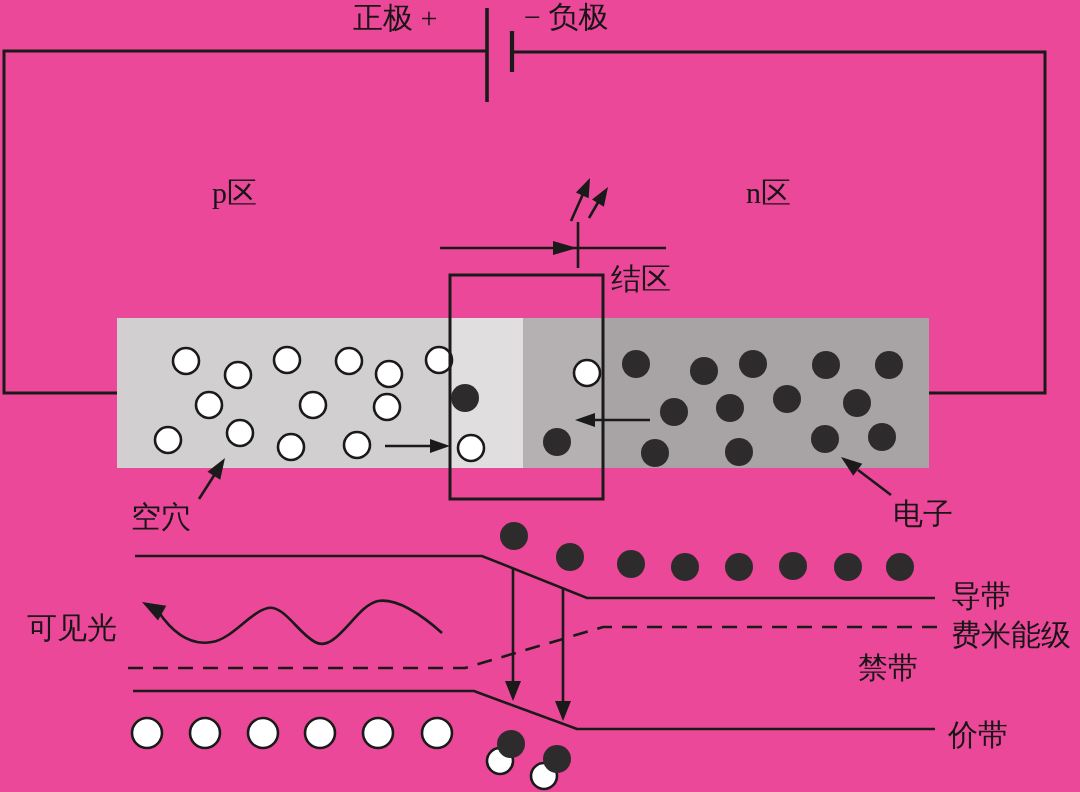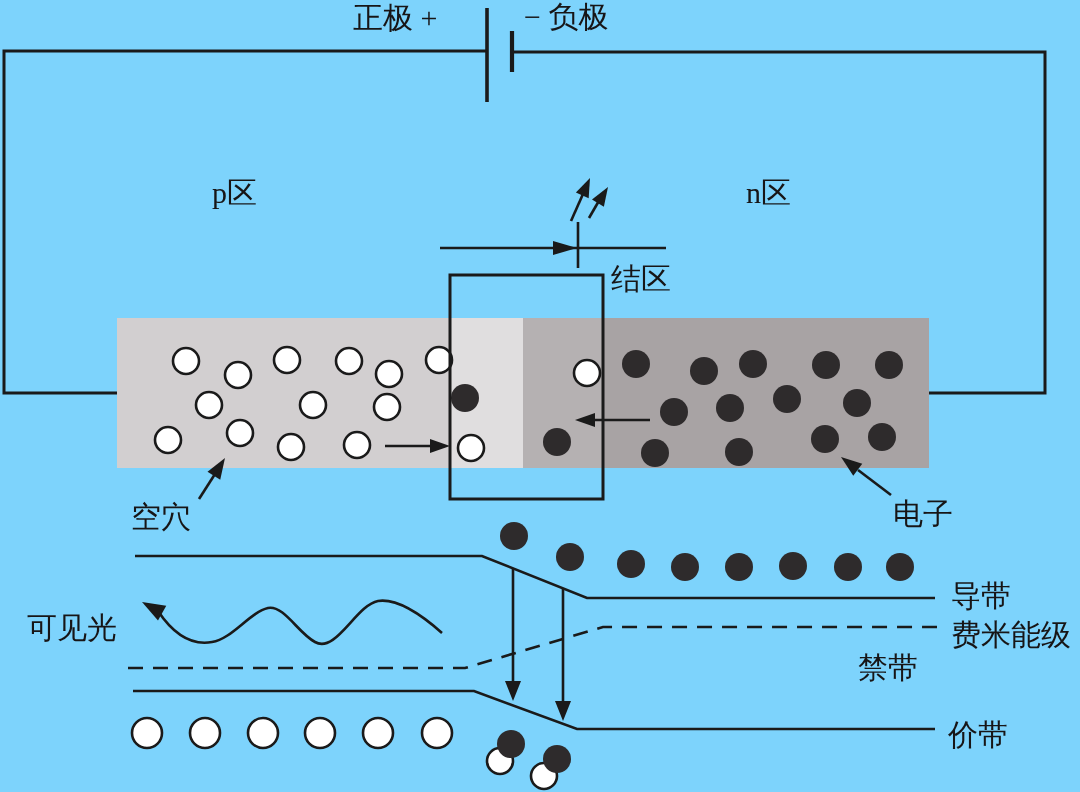--- a/index.html
+++ b/index.html
@@ -1,16 +1,16 @@
 <!DOCTYPE html>
 <html><head>
 <meta charset="utf-8">
 <style>
   html,body{margin:0;padding:0;background:#ffffff;}
-  .canvas{position:relative;width:1080px;height:792px;background:#7dd3fc;overflow:hidden;}
+  .canvas{position:relative;width:1080px;height:792px;background:#ec4899;overflow:hidden;}
   svg text{font-family:"Liberation Serif","DejaVu Serif",serif;fill:#171516;}
   .lbl{font-size:30px;}
   .wire{fill:none;stroke:#1a1a1a;stroke-width:3;}
   .thin{fill:none;stroke:#1a1a1a;stroke-width:2.6;}
   .head{fill:#1a1a1a;stroke:none;}
 </style>
 </head>
 <body>
 
 <div class="canvas">

